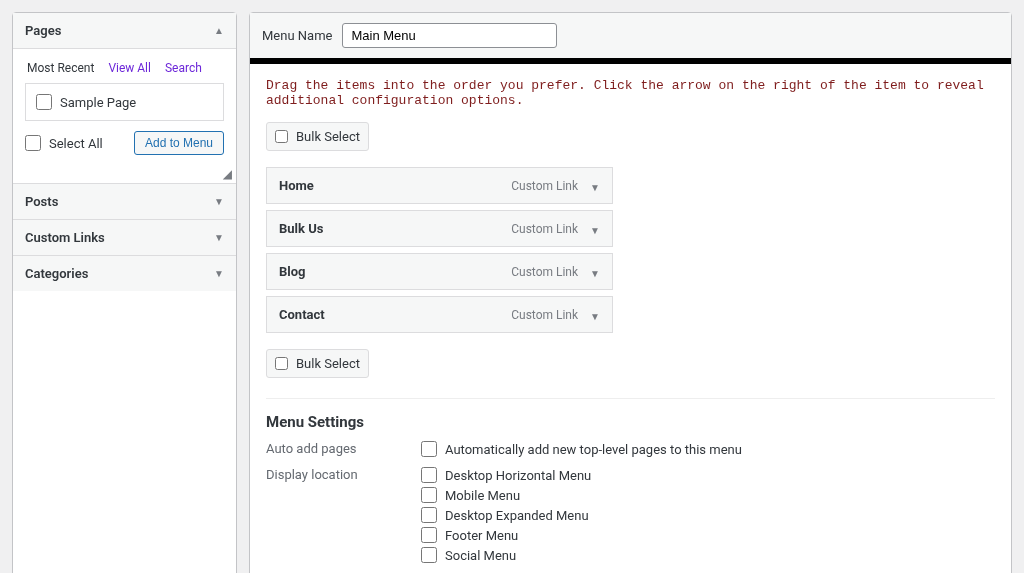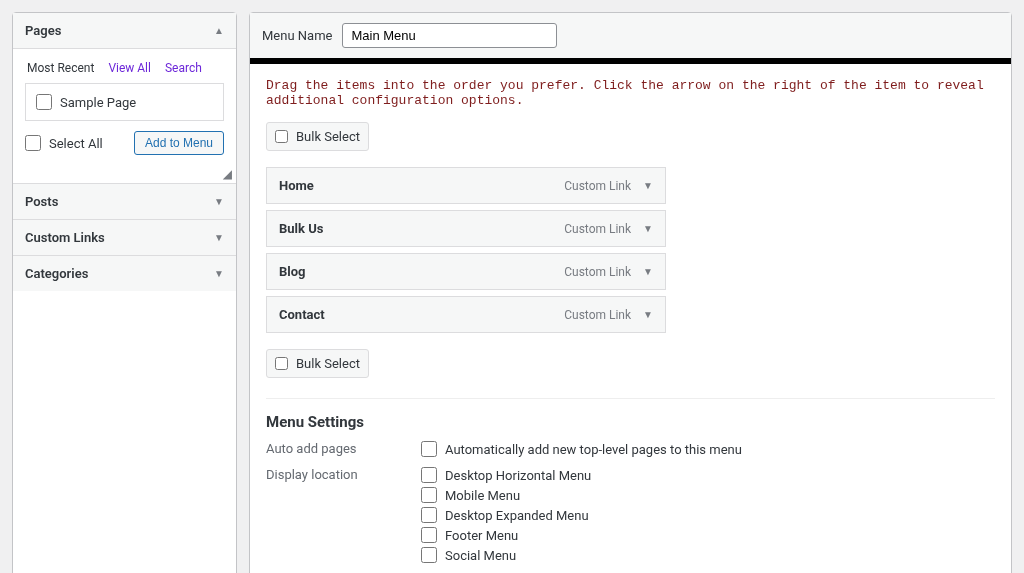--- a/index.html
+++ b/index.html
@@ -18,22 +18,22 @@
 .btn { padding: 4px 10px; border: 1px solid #2271b1; background: #f6f7f7; color: #2271b1; border-radius: 3px; cursor: pointer; font-size: 12px; }
 .caret { font-size: 10px; color: #787c82; }
 .resize-handle { text-align: right; padding: 0 4px 2px 0; color: #787c82; font-size: 12px; cursor: nwse-resize; }
 .main { flex: 1; background: #fff; border: 1px solid #c3c4c7; border-radius: 4px; display: flex; flex-direction: column; }
 .main-header { display: flex; align-items: center; gap: 10px; padding: 10px 12px; border-bottom: 6px solid #000000; background: #f6f7f7; }
 .main-header input { width: 215px; padding: 4px 8px; border: 1px solid #8c8f94; border-radius: 3px; font-size: 13px; }
 .main-body { padding: 14px 16px; }
 .instr { color: #7f1d1d; margin-bottom: 14px; font-family: Liberation Mono, monospace; }
 .bulk-btn { display: inline-flex; align-items: center; gap: 8px; padding: 6px 8px; border: 1px solid #dcdcde; background: #f6f7f7; border-radius: 3px; cursor: pointer; }
 .menu-items { margin: 16px 0; display: flex; flex-direction: column; gap: 6px; }
-.menu-item { display: flex; justify-content: space-between; align-items: center; width: 400px; padding: 10px 12px; border: 1px solid #dcdcde; background: #f6f7f7; cursor: pointer; }
-.menu-item .type { color: #787c82; font-size: 12px; display: flex; gap: 12px; align-items: center; font-weight: 400; }
+.menu-item { display: flex; justify-content: space-between; align-items: center; width: 347px; padding: 10px 12px; border: 1px solid #dcdcde; background: #f6f7f7; cursor: pointer; }
+.menu-item .type { color: #787c82; font-size: 12px; display: flex; gap: 12px; align-items: flex-end; font-weight: 400; }
 .settings-section { border-top: 1px solid #eee; padding-top: 14px; margin-top: 20px; }
 .settings-section h3 { font-size: 15px; font-weight: 700; margin-bottom: 10px; }
 .setting-row { display: flex; align-items: flex-start; margin-bottom: 10px; }
 .setting-row .label { width: 155px; color: #646970; }
 .setting-row .opts { display: flex; flex-direction: column; gap: 4px; }
 .main-footer { border-top: 1px solid #dcdcde; padding: 12px 16px; display: flex; align-items: center; gap: 14px; margin-top: auto; }
 </style>
 </head>
 <body>
 

